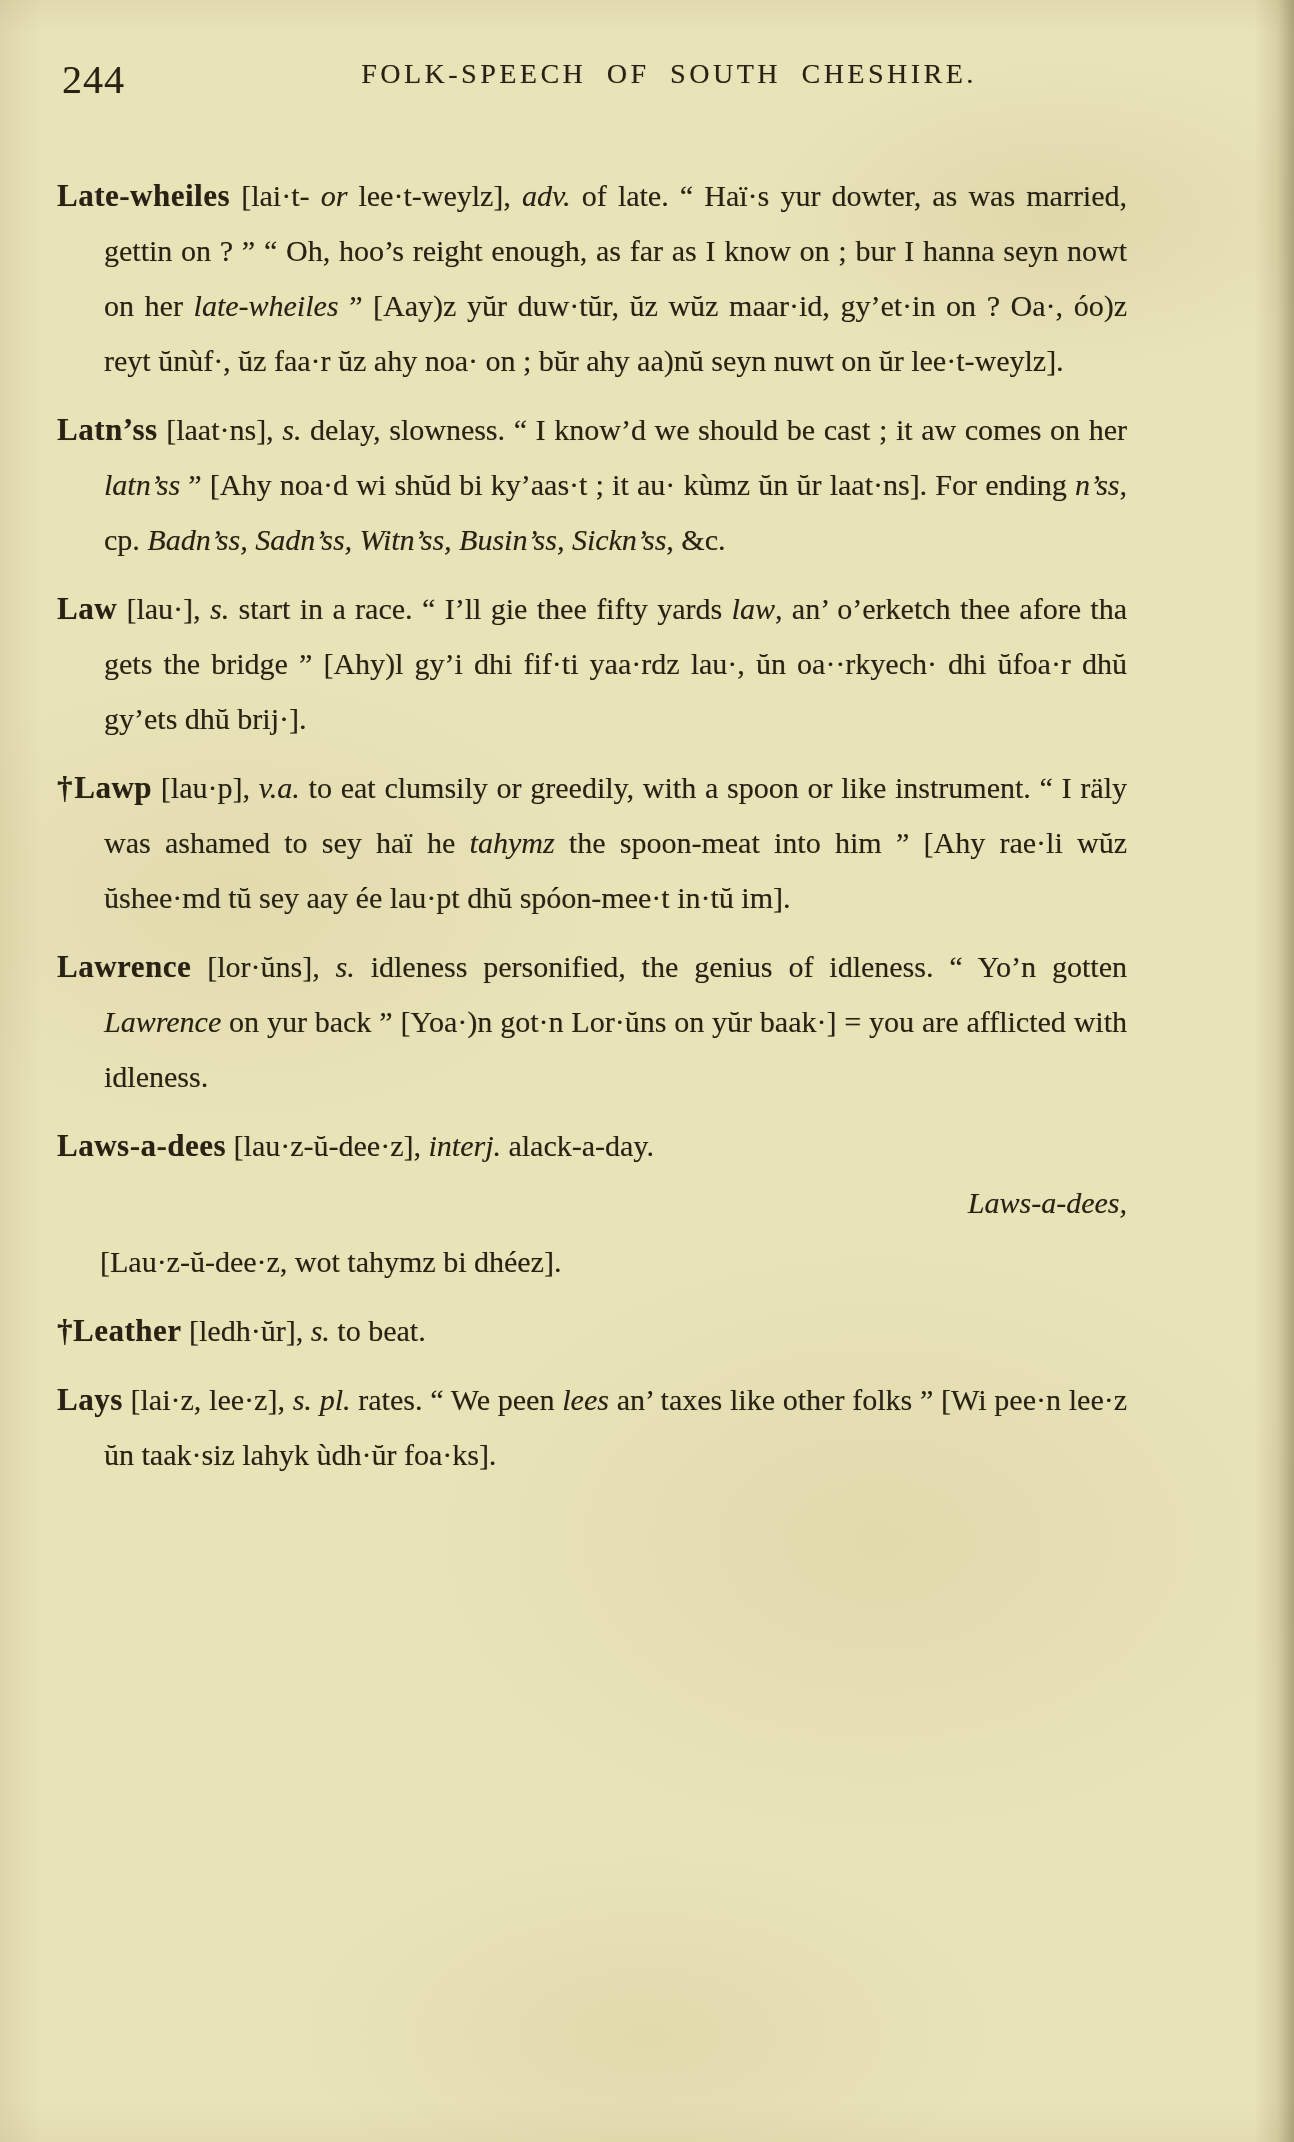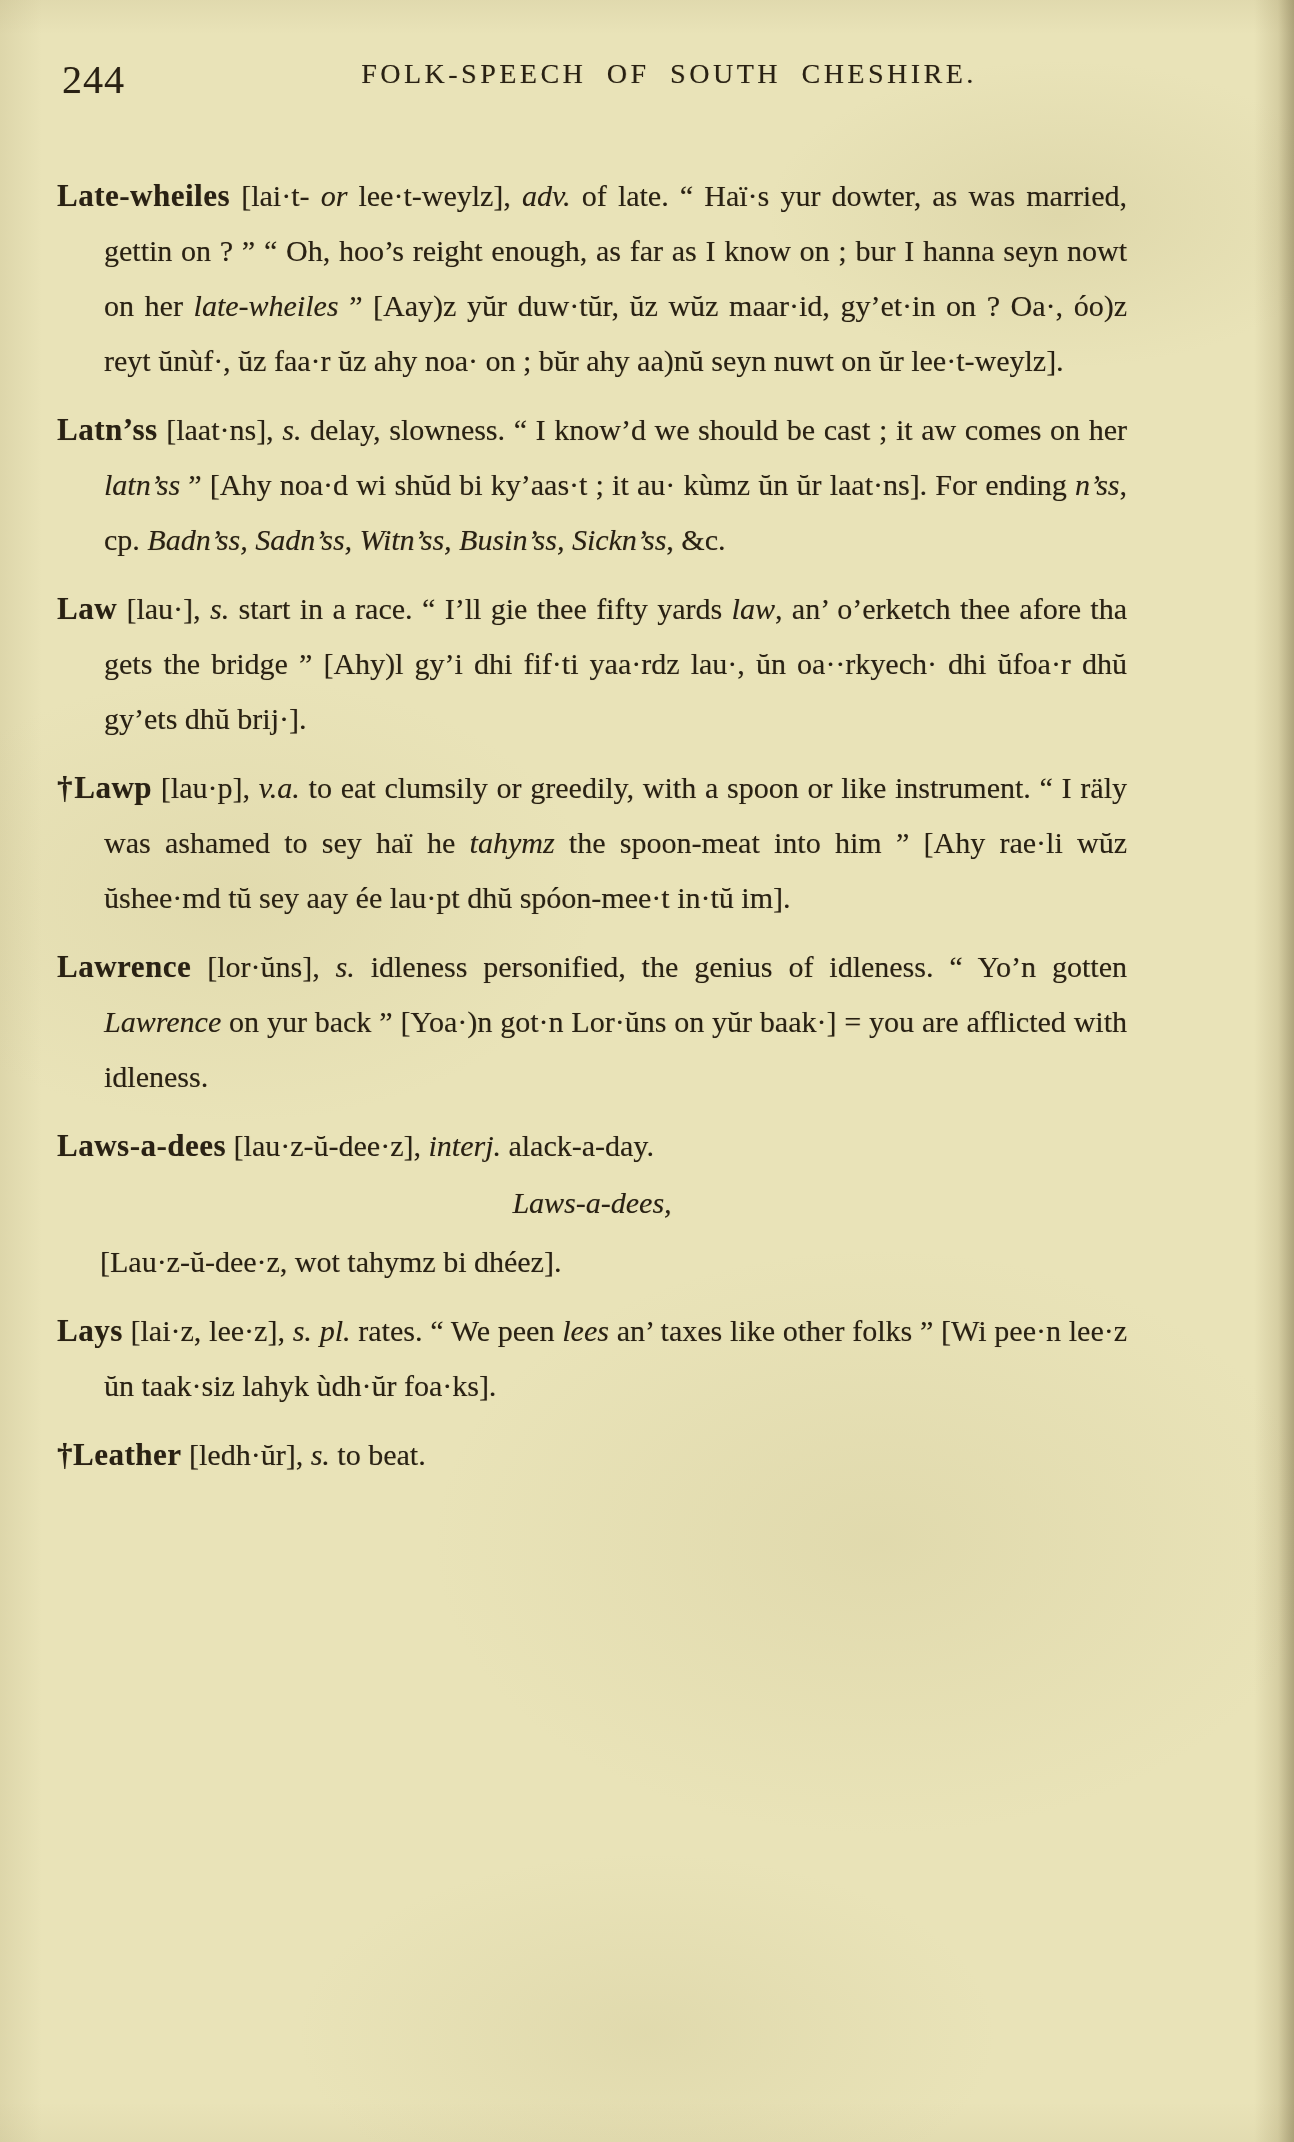--- a/index.html
+++ b/index.html
@@ -39,21 +39,21 @@
     position:absolute;top:168px;left:57px;width:1070px;
   }
   .body-text p{
     margin:0 0 14px 0;
     font-size:30px;line-height:55px;
   }
   p.entry{
     text-align:justify;
     padding-left:47px;text-indent:-47px;
   }
-  p.center{ text-align:center;margin-bottom:0; }
+  p.center{ text-align:right;margin-bottom:0; }
   p.head7{ margin-bottom:2px; }
   p.bracket{ padding-left:43px;margin-top:4px; }
   p.last{ margin-bottom:0; }
   .hw{ font-weight:bold;font-size:31px;letter-spacing:0.5px; }
   .it{ font-style:italic; }
   .body-text span{ text-shadow:0.3px 0.4px 0.7px rgba(42,32,16,0.35); }
   .header span{ text-shadow:0.3px 0.4px 0.7px rgba(42,32,16,0.35); }
 </style>
 </head>
 <body>
@@ -65,17 +65,17 @@
   </div>
   <main class="body-text">
       <p class="entry"><span class="hw">Late-wheiles</span><span> [lai·t- </span><span class="it">or</span><span> lee·t-weylz], </span><span class="it">adv.</span><span> of late.  “ Haï·s yur dowter, as was married, gettin on ? ”  “ Oh, hoo’s reight enough, as far as I know on ;  bur I hanna seyn nowt on her </span><span class="it">late-wheiles</span><span> ” [Aay)z yŭr duw·tŭr, ŭz wŭz maar·id, gy’et·in on ? Oa·, óo)z reyt ŭnùf·, ŭz faa·r ŭz ahy noa· on ;  bŭr ahy aa)nŭ seyn nuwt on ŭr lee·t-weylz].</span></p>
       <p class="entry"><span class="hw">Latn’ss</span><span> [laat·ns], </span><span class="it">s.</span><span> delay, slowness.  “ I know’d we should be cast ;  it aw comes on her </span><span class="it">latn’ss</span><span> ” [Ahy noa·d wi shŭd bi ky’aas·t ;  it au· kùmz ŭn ŭr laat·ns].  For ending </span><span class="it">n’ss</span><span>, cp. </span><span class="it">Badn’ss, Sadn’ss, Witn’ss, Busin’ss, Sickn’ss</span><span>, &amp;c.</span></p>
       <p class="entry"><span class="hw">Law</span><span> [lau·], </span><span class="it">s.</span><span> start in a race.  “ I’ll gie thee fifty yards </span><span class="it">law</span><span>, an’ o’erketch thee afore tha gets the bridge ” [Ahy)l gy’i dhi fif·ti yaa·rdz lau·, ŭn oa··rkyech· dhi ŭfoa·r dhŭ gy’ets dhŭ brij·].</span></p>
       <p class="entry"><span class="hw">†Lawp</span><span> [lau·p], </span><span class="it">v.a.</span><span> to eat clumsily or greedily, with a spoon or like instrument.  “ I räly was ashamed to sey haï he </span><span class="it">tahymz</span><span> the spoon-meat into him ” [Ahy rae·li wŭz ŭshee·md tŭ sey aay ée lau·pt dhŭ spóon-mee·t in·tŭ im].</span></p>
       <p class="entry"><span class="hw">Lawrence</span><span> [lor·ŭns], </span><span class="it">s.</span><span> idleness personified, the genius of idleness.  “ Yo’n gotten </span><span class="it">Lawrence</span><span> on yur back ” [Yoa·)n got·n Lor·ŭns on yŭr baak·] = you are afflicted with idleness.</span></p>
       <p class="entry head7"><span class="hw">Laws-a-dees</span><span> [lau·z-ŭ-dee·z], </span><span class="it">interj.</span><span> alack-a-day.</span></p>
       <p class="center"><span class="it">Laws-a-dees,</span></p>
       <p class="bracket"><span>[Lau·z-ŭ-dee·z, wot tahymz bi dhéez].</span></p>
+      <p class="entry"><span class="hw">†Leather</span><span> [ledh·ŭr], </span><span class="it">s.</span><span> to beat.</span></p>
       <p class="entry"><span class="hw">Lays</span><span> [lai·z, lee·z], </span><span class="it">s. pl.</span><span> rates.  “ We peen </span><span class="it">lees</span><span> an’ taxes like other folks ” [Wi pee·n lee·z ŭn taak·siz lahyk ùdh·ŭr foa·ks].</span></p>
-      <p class="entry"><span class="hw">†Leather</span><span> [ledh·ŭr], </span><span class="it">s.</span><span> to beat.</span></p>
     </main>
   <div class="edge-right"></div>
 </div>
 
 </body></html>

